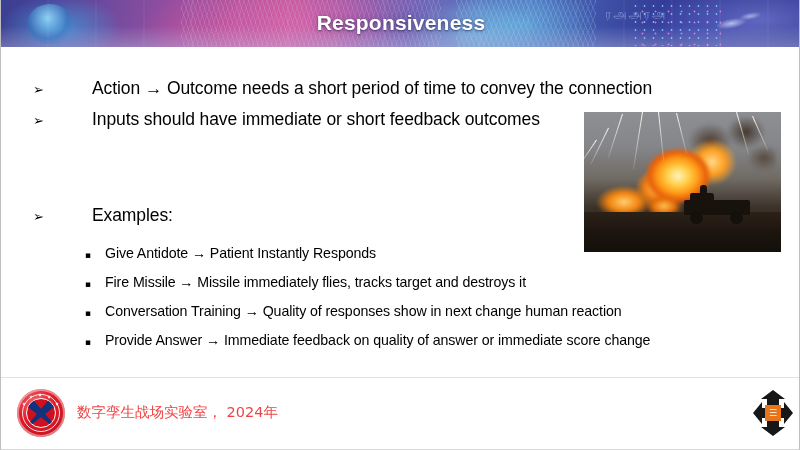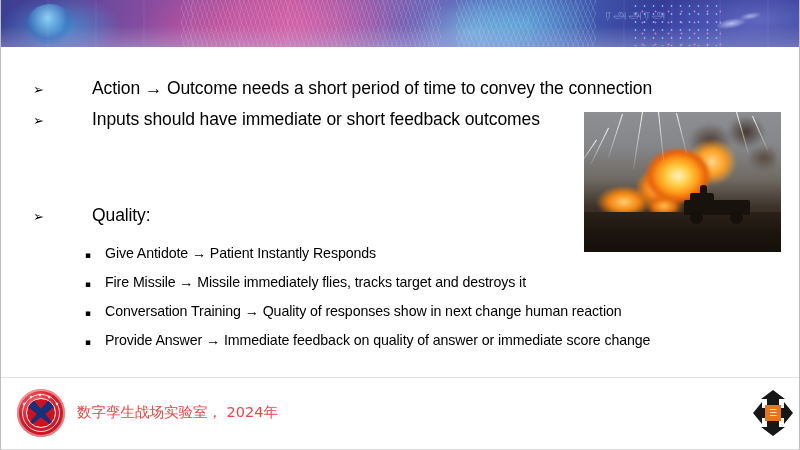--- a/index.html
+++ b/index.html
@@ -326,36 +326,37 @@
     <div class="mesh"></div>
     <div class="mesh2"></div>
     <div class="leftlamp"></div>
     <div class="specks"></div>
     <div class="bird"></div>
     <div class="glyphs">ரஅஅரஅ</div>
     <div class="seams"></div>
   </div>
   <div id="banner-underline"></div>
 
+  <div id="slide-title">Responsiveness</div>
 
   <div id="body">
 
     <div class="lvl1" style="left:32px; top:31px;">
       <span class="marker">➢</span>
       <span class="txt">Action → Outcome needs a short period of time to convey the connection</span>
     </div>
 
     <div class="lvl1" style="left:32px; top:62px;">
       <span class="marker">➢</span>
       <span class="txt">Inputs should have immediate or short feedback outcomes</span>
     </div>
 
     <div class="lvl1" style="left:32px; top:158px;">
       <span class="marker">➢</span>
-      <span class="txt">Quality:</span>
+      <span class="txt">Examples:</span>
     </div>
 
     <div class="lvl2" style="left:84px; top:198px;">
       <span class="marker">▪</span>
       <span class="txt">Give Antidote → Patient Instantly Responds</span>
     </div>
 
     <div class="lvl2" style="left:84px; top:227px;">
       <span class="marker">▪</span>
       <span class="txt">Fire Missile → Missile immediately flies, tracks target and destroys it</span>

